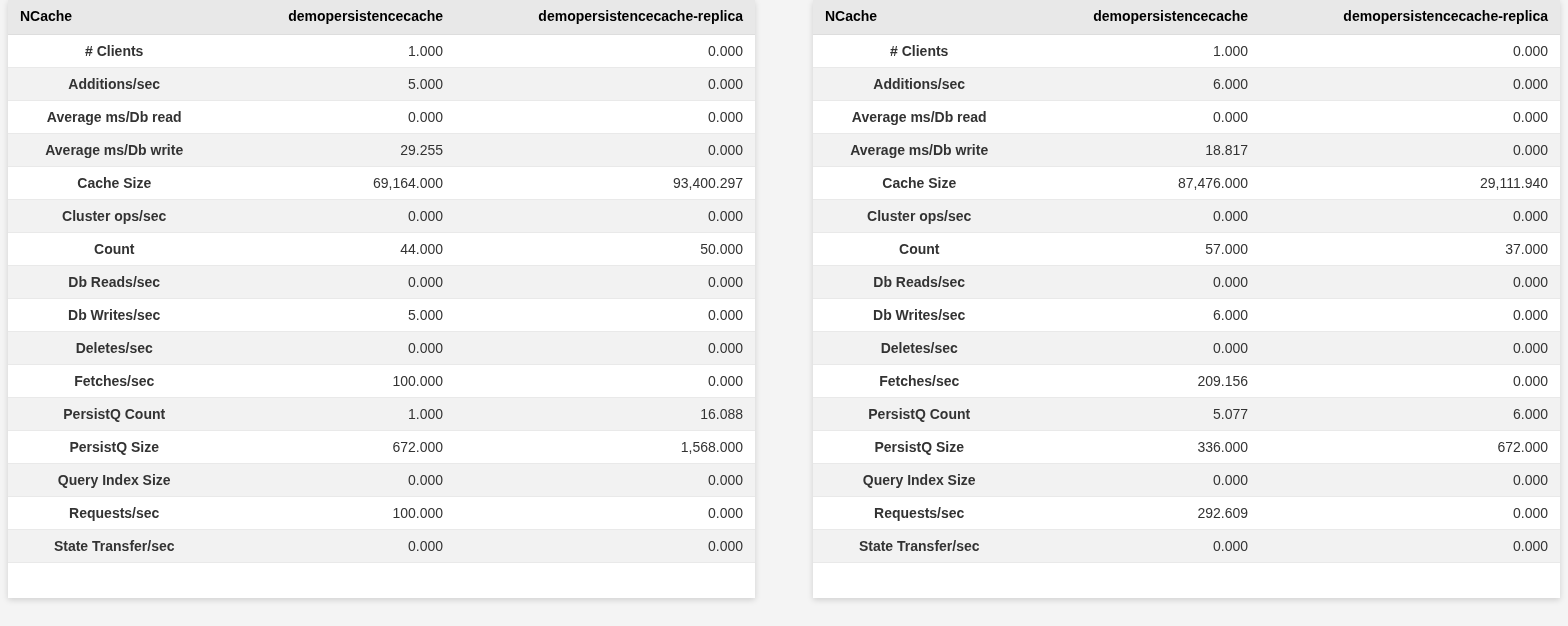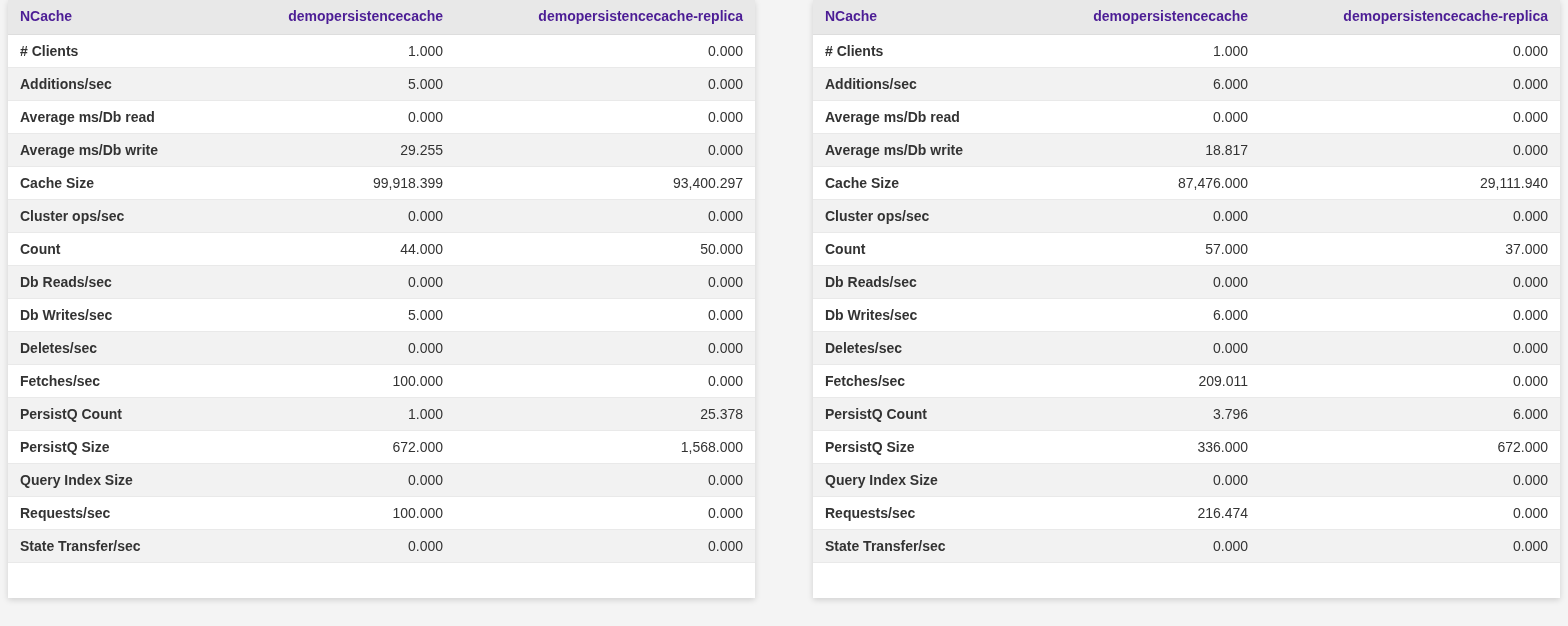--- a/index.html
+++ b/index.html
@@ -32,36 +32,36 @@
     overflow-y: auto;
   }
   table {
     width: 100%;
     border-collapse: collapse;
     font-size: 14px;
   }
   thead th {
     background: #e8e8e8;
     font-weight: 700;
-    color: #4c1d95;
+    color: #000000;
     text-align: right;
     padding: 8px 12px 10px 12px;
     border-bottom: 1px solid #ddd;
     position: sticky;
     top: 0;
   }
   thead th:first-child { text-align: left; }
   tbody td {
     padding: 8px 12px;
     border-bottom: 1px solid #e9e9e9;
     color: #333;
     text-align: right;
   }
   tbody td:first-child {
-    text-align: left;
+    text-align: center;
     font-weight: 700;
     color: #333;
   }
   tbody tr:nth-child(even) td {
     background: #f2f2f2;
   }
   tbody tr:nth-child(odd) td {
     background: #fff;
   }
   
@@ -100,21 +100,21 @@
               <td>0.000</td>
               <td>0.000</td>
             </tr>
           <tr>
               <td>Average ms/Db write</td>
               <td>29.255</td>
               <td>0.000</td>
             </tr>
           <tr>
               <td>Cache Size</td>
-              <td>99,918.399</td>
+              <td>69,164.000</td>
               <td>93,400.297</td>
             </tr>
           <tr>
               <td>Cluster ops/sec</td>
               <td>0.000</td>
               <td>0.000</td>
             </tr>
           <tr>
               <td>Count</td>
               <td>44.000</td>
@@ -136,21 +136,21 @@
               <td>0.000</td>
             </tr>
           <tr>
               <td>Fetches/sec</td>
               <td>100.000</td>
               <td>0.000</td>
             </tr>
           <tr>
               <td>PersistQ Count</td>
               <td>1.000</td>
-              <td>25.378</td>
+              <td>16.088</td>
             </tr>
           <tr>
               <td>PersistQ Size</td>
               <td>672.000</td>
               <td>1,568.000</td>
             </tr>
           <tr>
               <td>Query Index Size</td>
               <td>0.000</td>
               <td>0.000</td>
@@ -226,41 +226,41 @@
               <td>6.000</td>
               <td>0.000</td>
             </tr>
           <tr>
               <td>Deletes/sec</td>
               <td>0.000</td>
               <td>0.000</td>
             </tr>
           <tr>
               <td>Fetches/sec</td>
-              <td>209.011</td>
+              <td>209.156</td>
               <td>0.000</td>
             </tr>
           <tr>
               <td>PersistQ Count</td>
-              <td>3.796</td>
+              <td>5.077</td>
               <td>6.000</td>
             </tr>
           <tr>
               <td>PersistQ Size</td>
               <td>336.000</td>
               <td>672.000</td>
             </tr>
           <tr>
               <td>Query Index Size</td>
               <td>0.000</td>
               <td>0.000</td>
             </tr>
           <tr>
               <td>Requests/sec</td>
-              <td>216.474</td>
+              <td>292.609</td>
               <td>0.000</td>
             </tr>
           <tr>
               <td>State Transfer/sec</td>
               <td>0.000</td>
               <td>0.000</td>
             </tr>
         </tbody>
       </table>
     </div>

